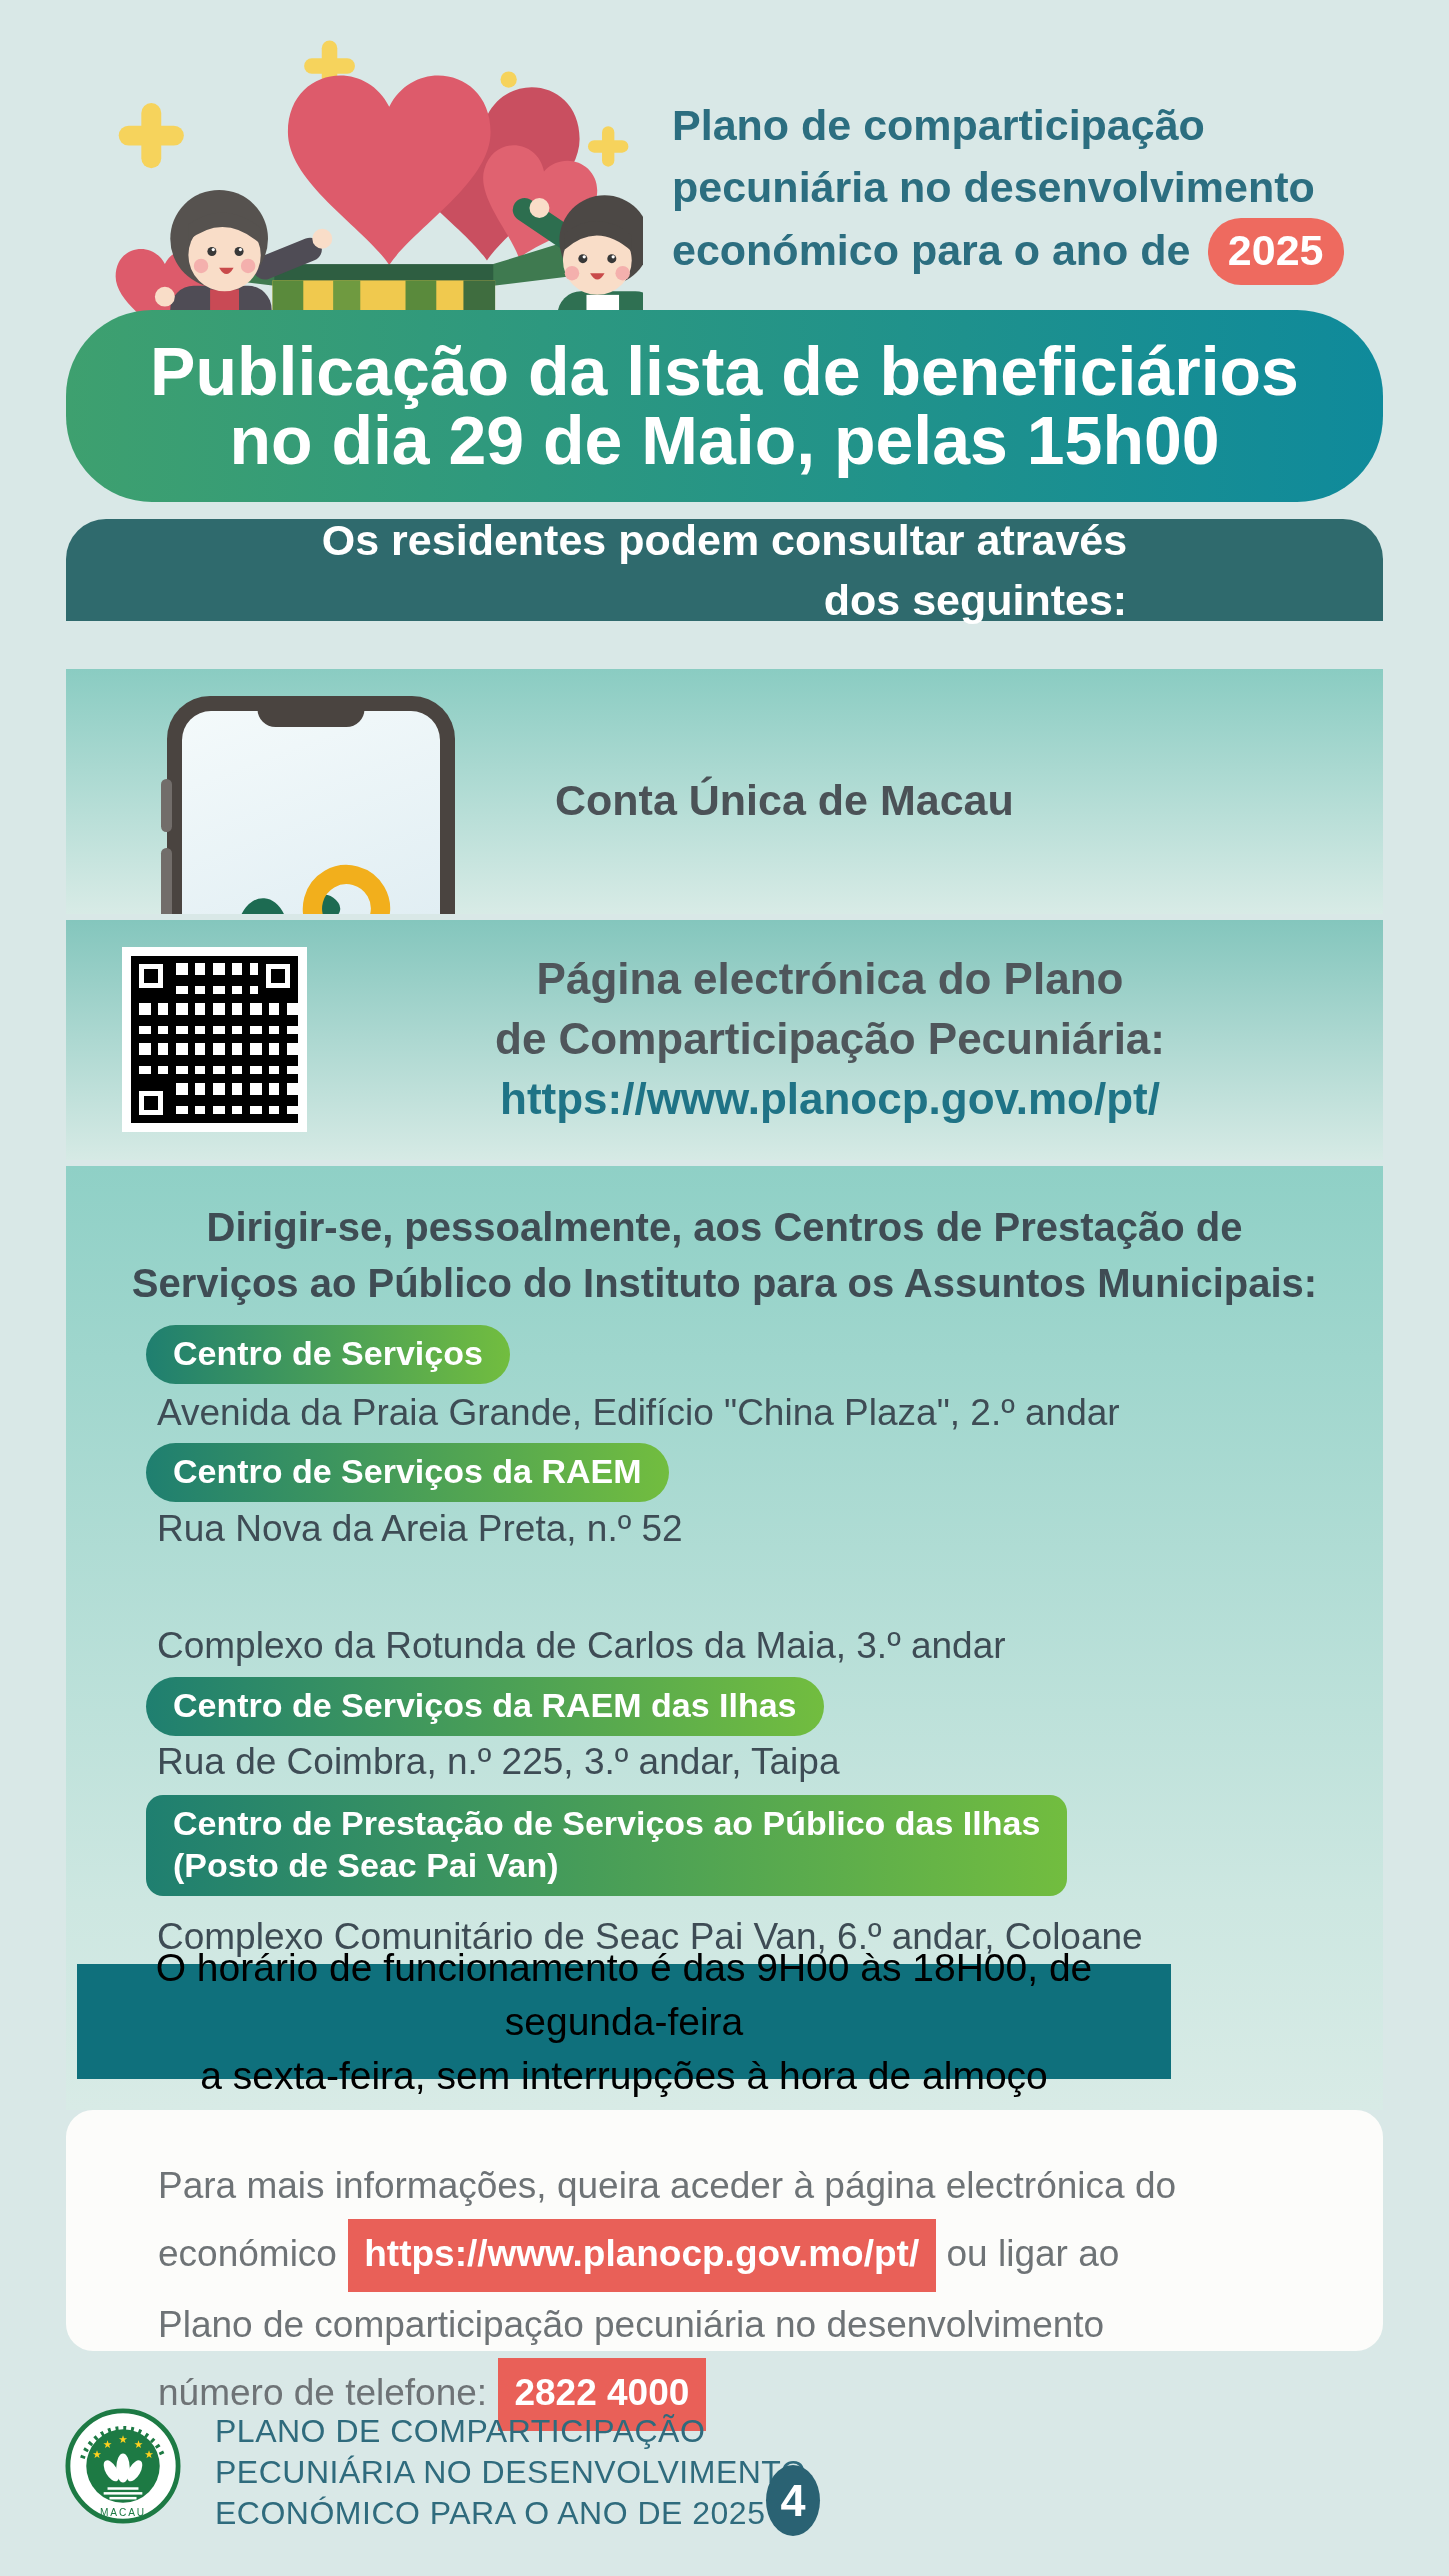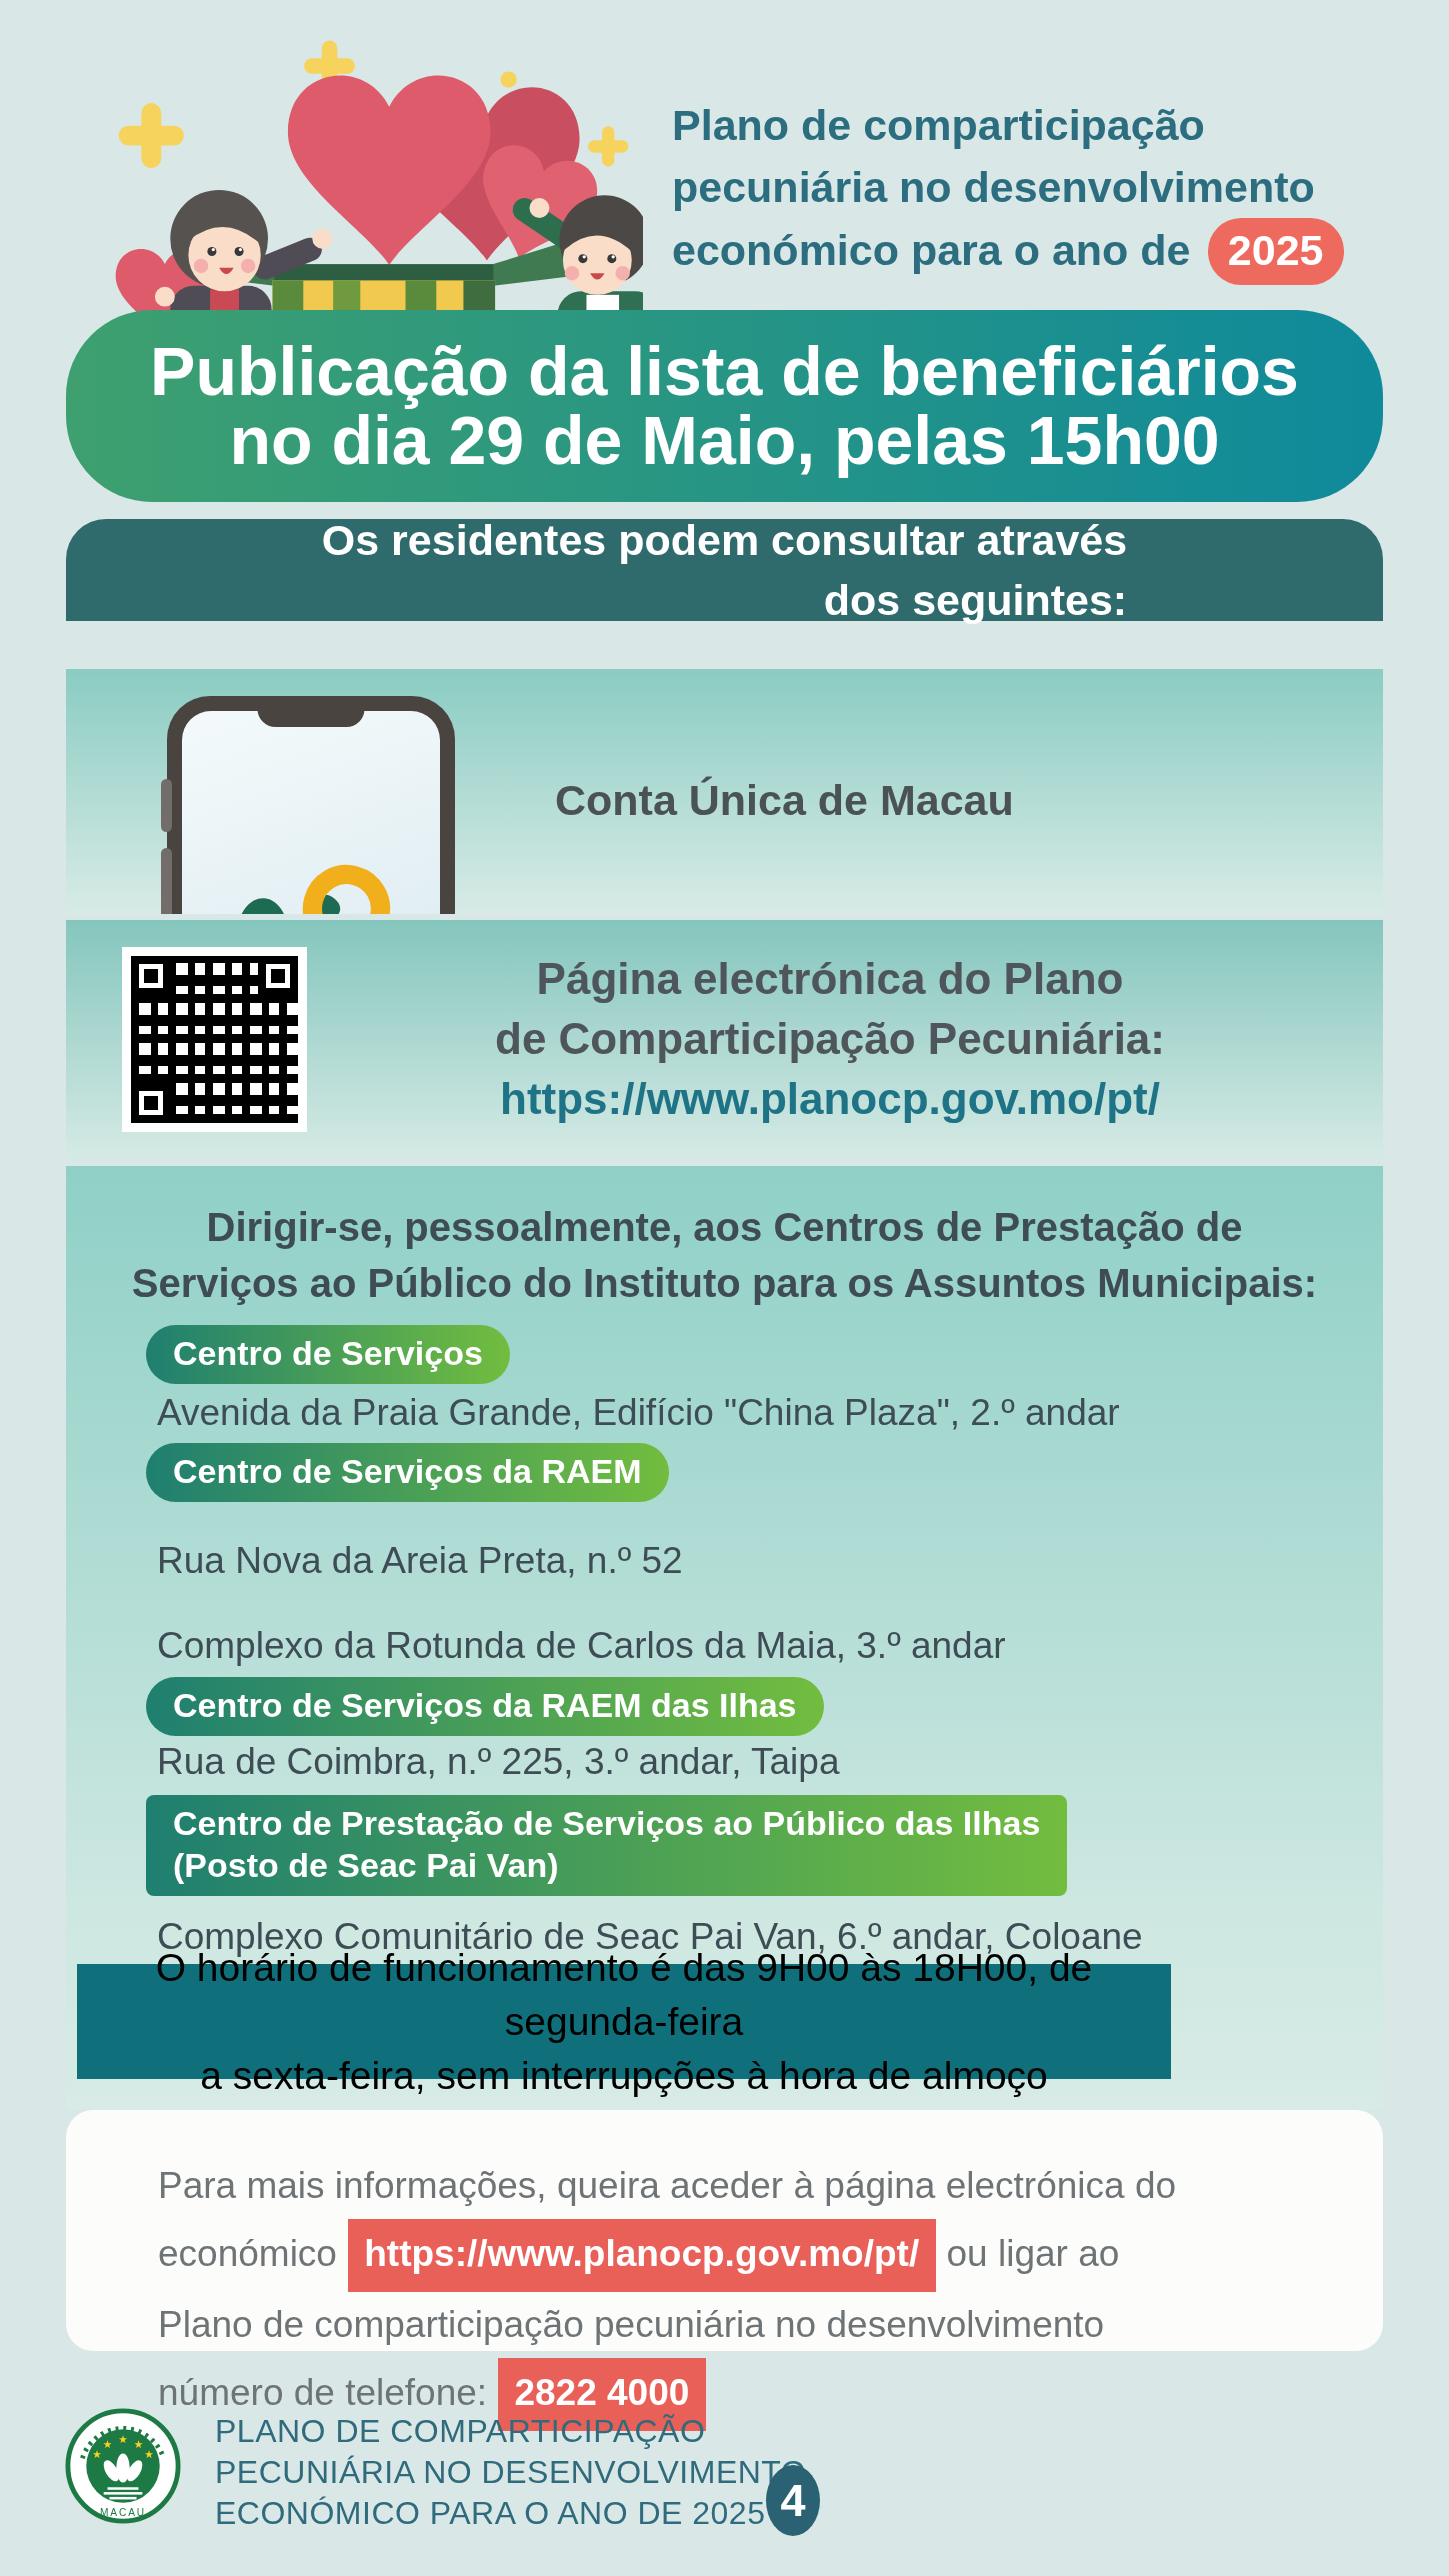--- a/index.html
+++ b/index.html
@@ -59,24 +59,24 @@
   
   .section-centers{position:absolute;left:66px;top:1166px;width:1317px;height:944px;
           background:linear-gradient(180deg,#8fd0c6 0%,#cde7e1 78%,#d8ebe6 100%);}
   .centers-header{position:absolute;left:0;top:33px;width:100%;text-align:center;
           font-size:40px;font-weight:bold;color:#3f4c54;line-height:56px;white-space:pre-line;}
   .center-pill{position:absolute;left:80px;display:inline-block;
           background:linear-gradient(90deg,#1f7f70,#72bd3f);color:#fff;font-weight:bold;
           font-size:34px;line-height:42px;padding:7.2px 27px 10px;border-radius:33px;white-space:pre-line;}
   .center-address{position:absolute;left:91px;font-size:37px;color:#3e4c55;line-height:43px;}
   .c-p0{top:159px;} .c-a0{top:225px;}
-  .c-p1{top:277px;} .c-a1{top:341px;margin-top:32px;}
+  .c-p1{top:277px;} .c-a1{top:341px;}
   .c-p2{top:393px;} .c-a2{top:458px;}
   .c-p3{top:511px;} .c-a3{top:574px;}
-  .c-p4{top:629px;border-radius:8px;} .c-a4{top:749px;}
+  .c-p4{top:629px;border-radius:17px;} .c-a4{top:749px;}
   .hours-box{position:absolute;left:11px;top:798px;width:1094px;height:115px;background:#0f707c;
           color:#000000;font-size:39px;line-height:54px;text-align:center;white-space:pre-line;
           display:flex;align-items:center;justify-content:center;}
 
   
   .info-box{position:absolute;left:66px;top:2110px;width:1317px;height:241px;background:#fcfcfa;
           border-radius:27px;color:#6e7376;font-size:37px;}
   .info-lines{padding:43px 54px 0 92px;line-height:66px;}
   .red-chip{display:inline-block;background:#e96058;color:#fff;font-weight:bold;
           padding:1.8px 16.3px 5.4px;margin:0 11px;}

